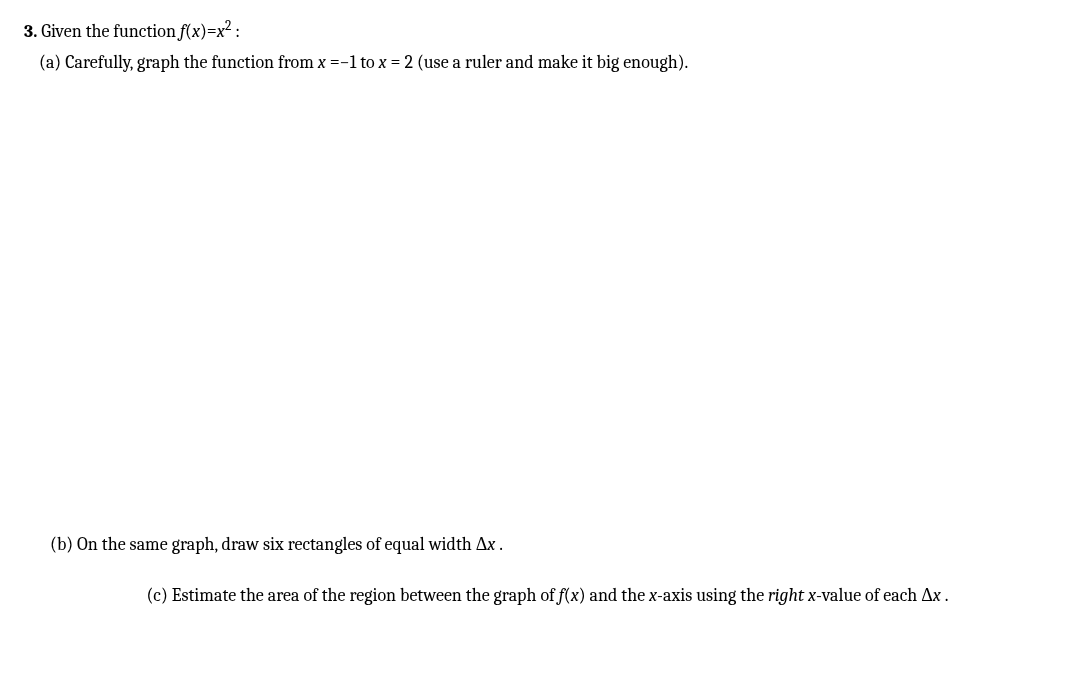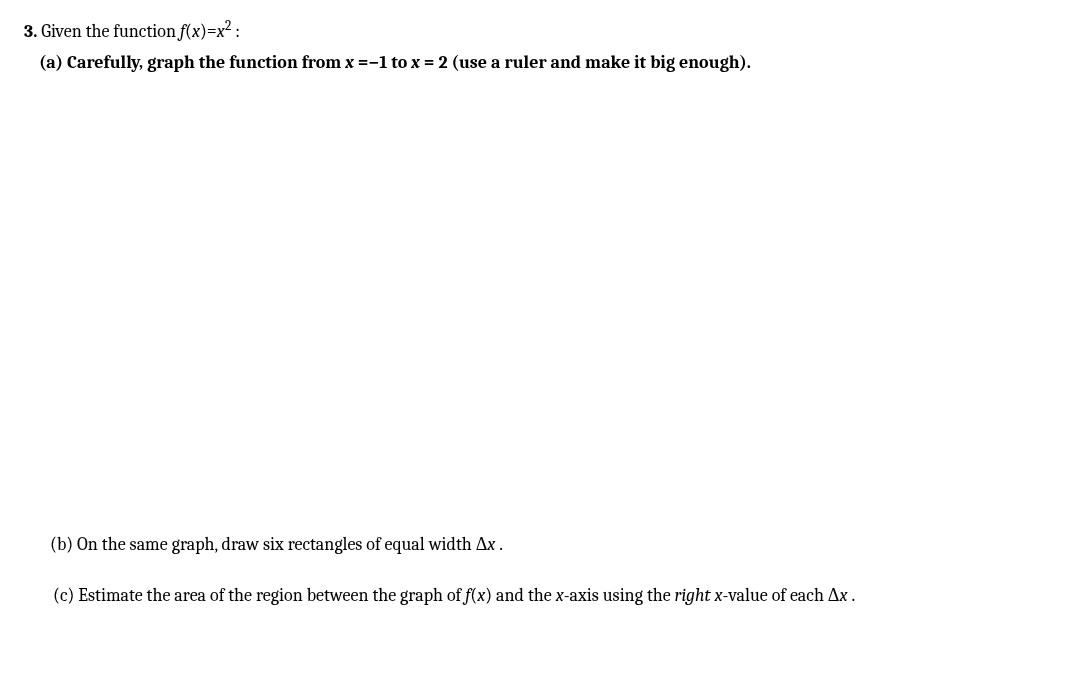--- a/index.html
+++ b/index.html
@@ -28,31 +28,31 @@
       font-family: Cambria, 'Times New Roman', serif;
     }
     .sup {
       font-size: 0.75em;
       vertical-align: super;
       line-height: 0;
     }
     .part {
       margin-left: 15px;
       margin-top: 4px;
-      font-weight: bold;
     }
     .graph-space {
       height: 455px;
     }
     .part-b {
       margin-left: 26px;
       margin-bottom: 24px;
     }
     .part-c {
-      margin-left: 29px;
+      margin-left: 15px;
+      text-align: center;
     }
     .emph {
       font-style: italic;
     }
   </style>
 </head>
 <body>
 
 <div>
   <span class="problem-number">3.</span>

